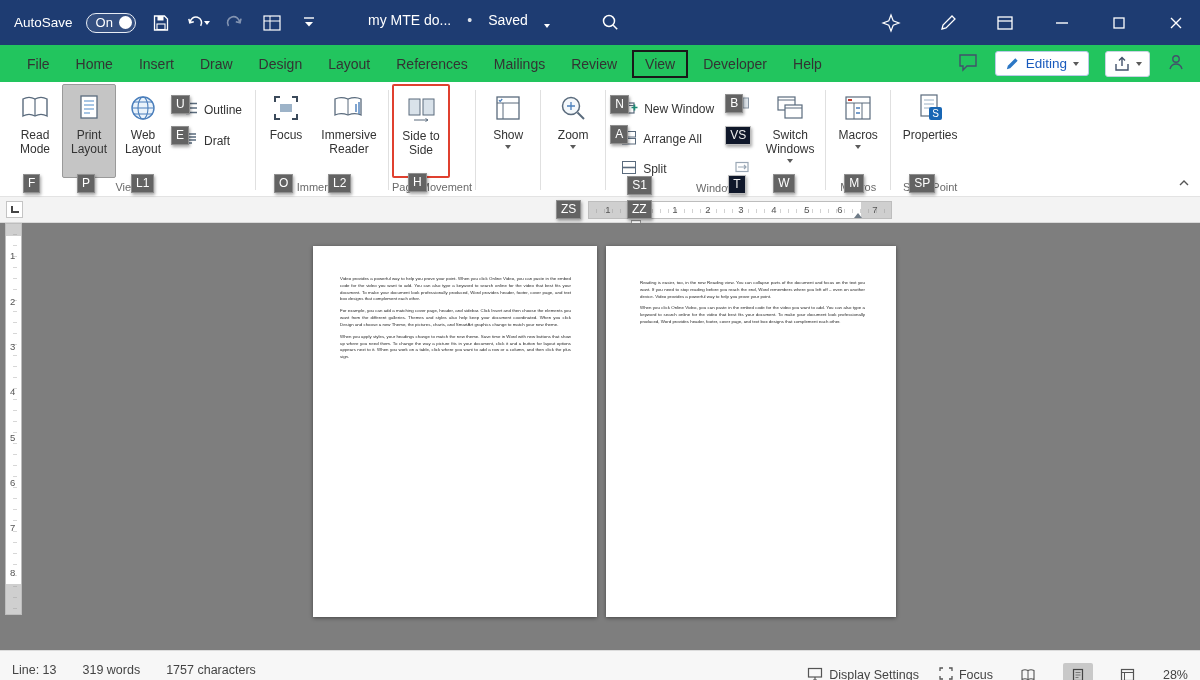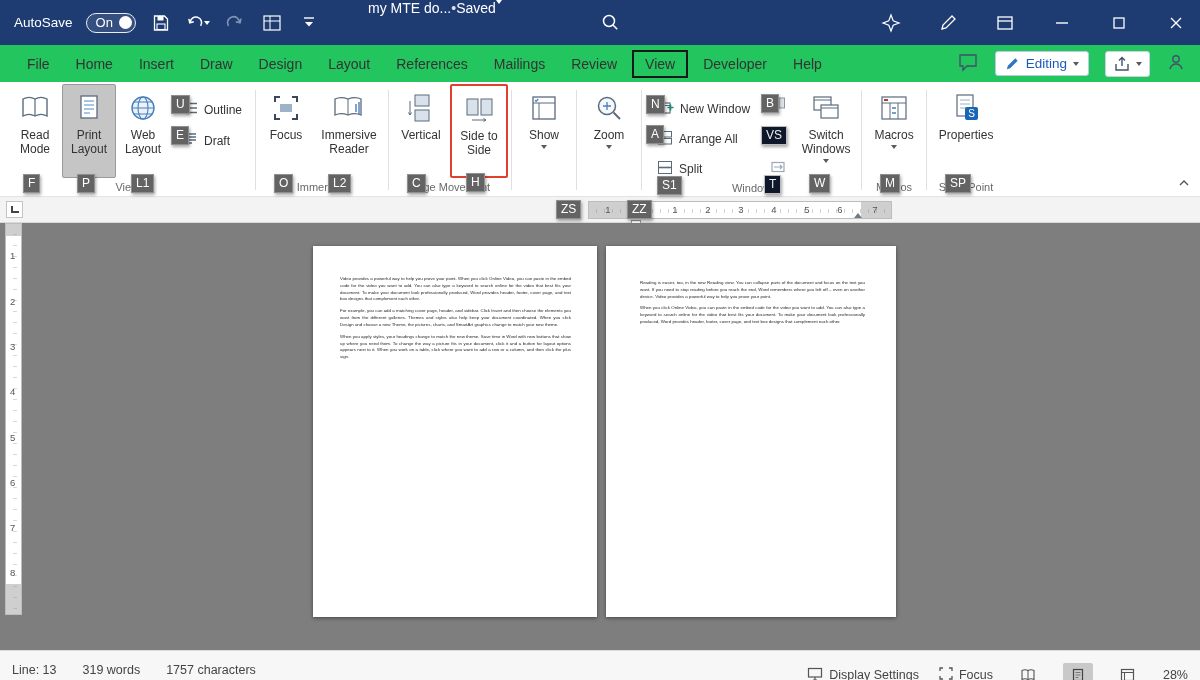--- a/index.html
+++ b/index.html
@@ -9,21 +9,21 @@
 
 
 .titlebar{height:45px;background:#1e3c72;position:relative;display:flex;align-items:center;padding-left:14px;color:#fff;flex:0 0 auto}
 .tb-left{display:flex;align-items:center;gap:13px}
 .autosave-label{font-size:13.5px}
 .autosave-toggle{height:20px;border:1px solid #e8edf5;border-radius:10px;display:flex;align-items:center;padding:0 3px 0 9px;gap:6px;background:rgba(255,255,255,.10)}
 .toggle-text{font-size:13px;color:#fff}
 .toggle-knob{width:13px;height:13px;border-radius:50%;background:#fff}
 .tb-icon{width:24px;height:24px;display:inline-flex;align-items:center;justify-content:center}
 .dim{opacity:.45}
-.tb-title{position:absolute;left:368px;top:0;height:28px;display:flex;align-items:flex-start;gap:0;font-size:14px}
+.tb-title{position:absolute;left:368px;top:0;height:28px;display:flex;align-items:flex-end;gap:16px;font-size:14px}
 .tb-title .dot{opacity:.85}
 .tb-search{position:absolute;left:600px;top:12px}
 .tb-right{position:absolute;right:12px;top:0;height:45px;display:flex;align-items:center;gap:33px}
 .tri-down{display:inline-block;width:0;height:0;border-left:3.5px solid transparent;border-right:3.5px solid transparent;border-top:4px solid #5a5a5a}
 .tri-down.white{border-top-color:#fff}
 
 
 .tabrow{height:37px;background:#22c55e;display:flex;align-items:center;padding:0 8px 0 14px;flex:0 0 auto}
 .tab{font-size:14px;color:#333;padding:6px 13px}
 .tab.active{border:2px solid #191919;padding:4px 11px;margin:0 2px}
@@ -301,31 +301,20 @@
           <span class="keytip kt-bottom">L2</span>
         </div>
       </div>
       <div class="rgroup-label">Immersive</div>
     </div>
 
     <i class="vsep"></i>
 
     <div class="rgroup">
       <div class="rgroup-body">
-        <div class="btn-large w58">
-          <span class="bicon">
-              <svg width="30" height="30" viewBox="0 0 30 30">
-                <rect x="9" y="2" width="14" height="11" fill="#d9e2ea" stroke="#5a6b7d"></rect>
-                <rect x="9" y="17" width="14" height="11" fill="#d9e2ea" stroke="#5a6b7d"></rect>
-                <path d="M4 8v14M2.5 19.5L4 22l1.5-2.5" fill="none" stroke="#5a6b7d"></path>
-              </svg>
-            </span>
-          <span class="lbl">Vertical</span>
-          <span class="keytip kt-bottom">C</span>
-        </div>
         <div class="btn-large w58 redbox">
           <span class="bicon">
               <svg width="30" height="30" viewBox="0 0 30 30">
                 <rect x="3" y="5" width="11" height="16" fill="#d9e2ea" stroke="#5a6b7d"></rect>
                 <rect x="17" y="5" width="11" height="16" fill="#d9e2ea" stroke="#5a6b7d"></rect>
                 <path d="M8 26h14M19.5 24.5L22 26l-2.5 1.5" fill="none" stroke="#5a6b7d"></path>
               </svg>
             </span>
           <span class="lbl">Side to Side</span>
           <span class="keytip kt-bottom">H</span>
@@ -393,21 +382,21 @@
                 </svg></span>
             <span>Arrange All</span>
             <span class="keytip kt-icon">A</span>
           </div>
           <div class="btn-small">
             <span><svg width="16" height="15" viewBox="0 0 16 15">
                   <rect x="1.5" y="1.5" width="13" height="12" fill="#fff" stroke="#5a6b7d"></rect>
                   <path d="M1.5 7.5h13" stroke="#5a6b7d" stroke-width="1.6"></path>
                 </svg></span>
             <span>Split</span>
-            <span class="keytip" style="left:4px;bottom:-15px">S1</span>
+            <span class="keytip" style="left:10px;bottom:-15px">S1</span>
           </div>
         </div>
         <div class="icon-col">
           <div class="icon-only">
             <span><svg width="16" height="14" viewBox="0 0 16 14">
                   <rect x="1.5" y="2" width="5.5" height="10" fill="#dde4ea" stroke="#8a97a5"></rect>
                   <rect x="9" y="2" width="5.5" height="10" fill="#dde4ea" stroke="#8a97a5"></rect>
                 </svg></span>
             <span class="keytip kt-icon">B</span>
           </div>

